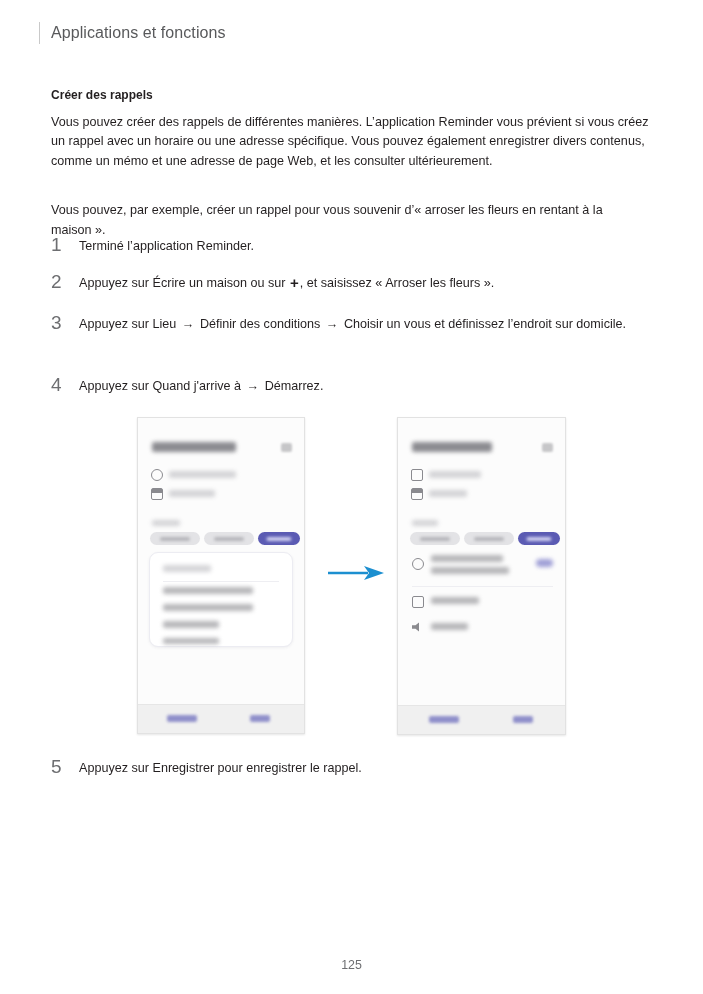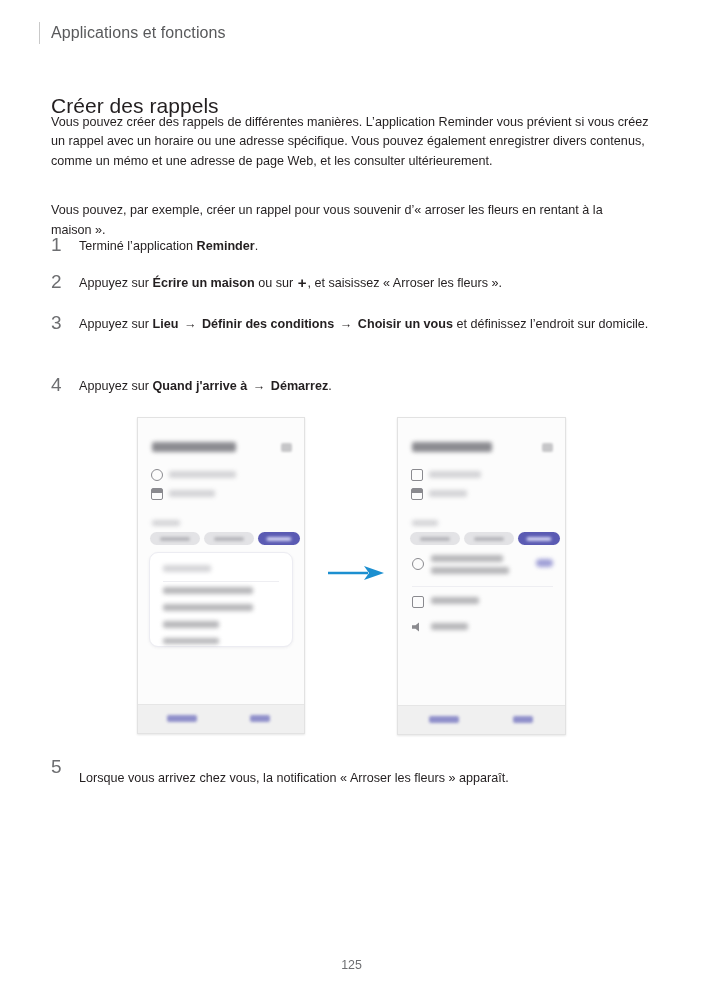--- a/index.html
+++ b/index.html
@@ -44,22 +44,22 @@
     position: absolute;
     left: 51px;
     top: 0;
     width: 601px;
   }
 
   .section-title {
     position: absolute;
     left: 0;
     top: 80px;
-    font-size: 21px;
-    font-weight: normal;
+    font-size: 12px;
+    font-weight: bold;
     color: #231f20;
     letter-spacing: .002em;
   }
 
   .para {
     position: absolute;
     left: 0;
     width: 601px;
     font-size: 12.6px;
     line-height: 19.6px;
@@ -87,21 +87,21 @@
     text-align: left;
     padding-top: 0px;
   }
   .step-body {
     flex: 1 1 auto;
     font-size: 12.6px;
     line-height: 19.6px;
     color: #231f20;
     padding-top: 2px;
   }
-  .step-body b { font-weight: bold; }
+  .step-body b { font-weight: normal; }
   .plus-glyph {
     font-size: 15px;
     font-weight: bold;
     line-height: 1;
     vertical-align: -1px;
     padding: 0 1px;
   }
   .arrow-glyph { padding: 0 2px; }
 
   .step-1 { top: 235px; }
@@ -295,21 +295,21 @@
   </div>
 
   <div class="step step-4">
     <div class="step-num">4</div>
     <div class="step-body"><span>Appuyez sur </span><b>Quand j'arrive à</b><span class="arrow-glyph"> → </span><b>Démarrez</b><span>.</span></div>
   </div>
 
   <div class="step step-5">
     <div class="step-num">5</div>
     <div class="step-body">
-      <span class="sub">Lorsque vous arrivez chez vous, la notification « Arroser les fleurs » apparaît.</span>
+      <span><span>Appuyez sur </span><b>Enregistrer</b><span> pour enregistrer le rappel.</span></span>
     </div>
   </div>
 </div>
 
 <div class="figure">
 
   <div class="phone phone-1">
     <div class="scr">
 
       <div class="blur dark scr-title" style="top:24px; width:84px; height:10px;"></div>

